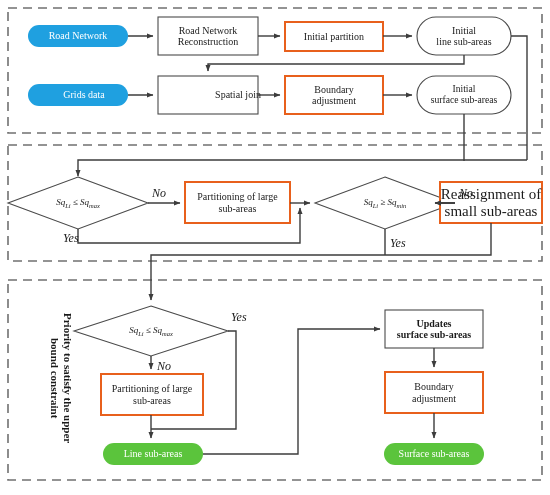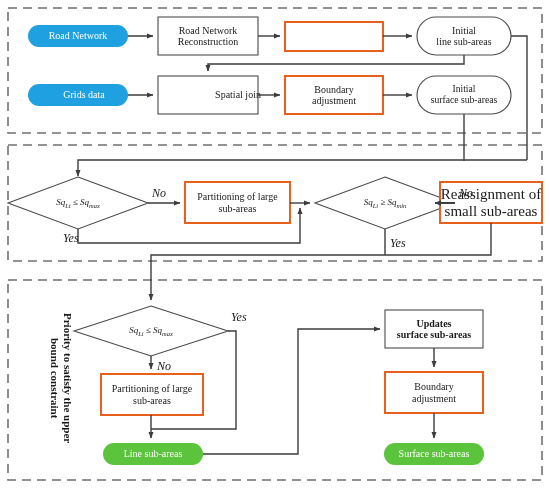--- a/index.html
+++ b/index.html
@@ -130,20 +130,21 @@
     <path d="M455,203 L435.5,203" stroke="#3c3c3c" stroke-width="1.4" fill="none" style="display:none"></path>
     <path d="M455,203 L435,203" stroke="#3c3c3c" stroke-width="1.4" fill="none" style="display:none"></path>
     <path d="M455,203 L435,203" stroke="#3c3c3c" stroke-width="1.4" fill="none" marker-end="url(#arrow)"></path>
   </svg>
 
   <div class="nodeLabel pillText" style="left:28px;top:25px;width:100px;height:22px;font-size:10px;">Road Network</div>
   <div class="nodeLabel pillText" style="left:34px;top:84px;width:100px;height:22px;font-size:10px;">Grids data</div>
 
   <div class="nodeLabel" style="left:158px;top:17px;width:100px;height:38px;font-size:10px;white-space:pre-line;">Road Network
 Reconstruction</div>
+  <div class="nodeLabel" style="left:285px;top:22px;width:98px;height:29px;font-size:10px;">Initial partition</div>
   <div class="nodeLabel" style="left:417px;top:17px;width:94px;height:38px;font-size:10px;white-space:pre-line;">Initial
 line sub-areas</div>
 
   <div class="nodeLabel" style="left:158px;top:76px;width:100px;height:38px;font-size:10px;padding-left:30px;">Spatial join</div>
   <div class="nodeLabel" style="left:285px;top:76px;width:98px;height:38px;font-size:10px;white-space:pre-line;">Boundary
 adjustment</div>
   <div class="nodeLabel" style="left:415px;top:76px;width:98px;height:38px;font-size:9.6px;white-space:pre-line;">Initial
 surface sub-areas</div>
 
   <div class="nodeLabel" style="left:38px;top:192px;width:80px;height:22px;">

